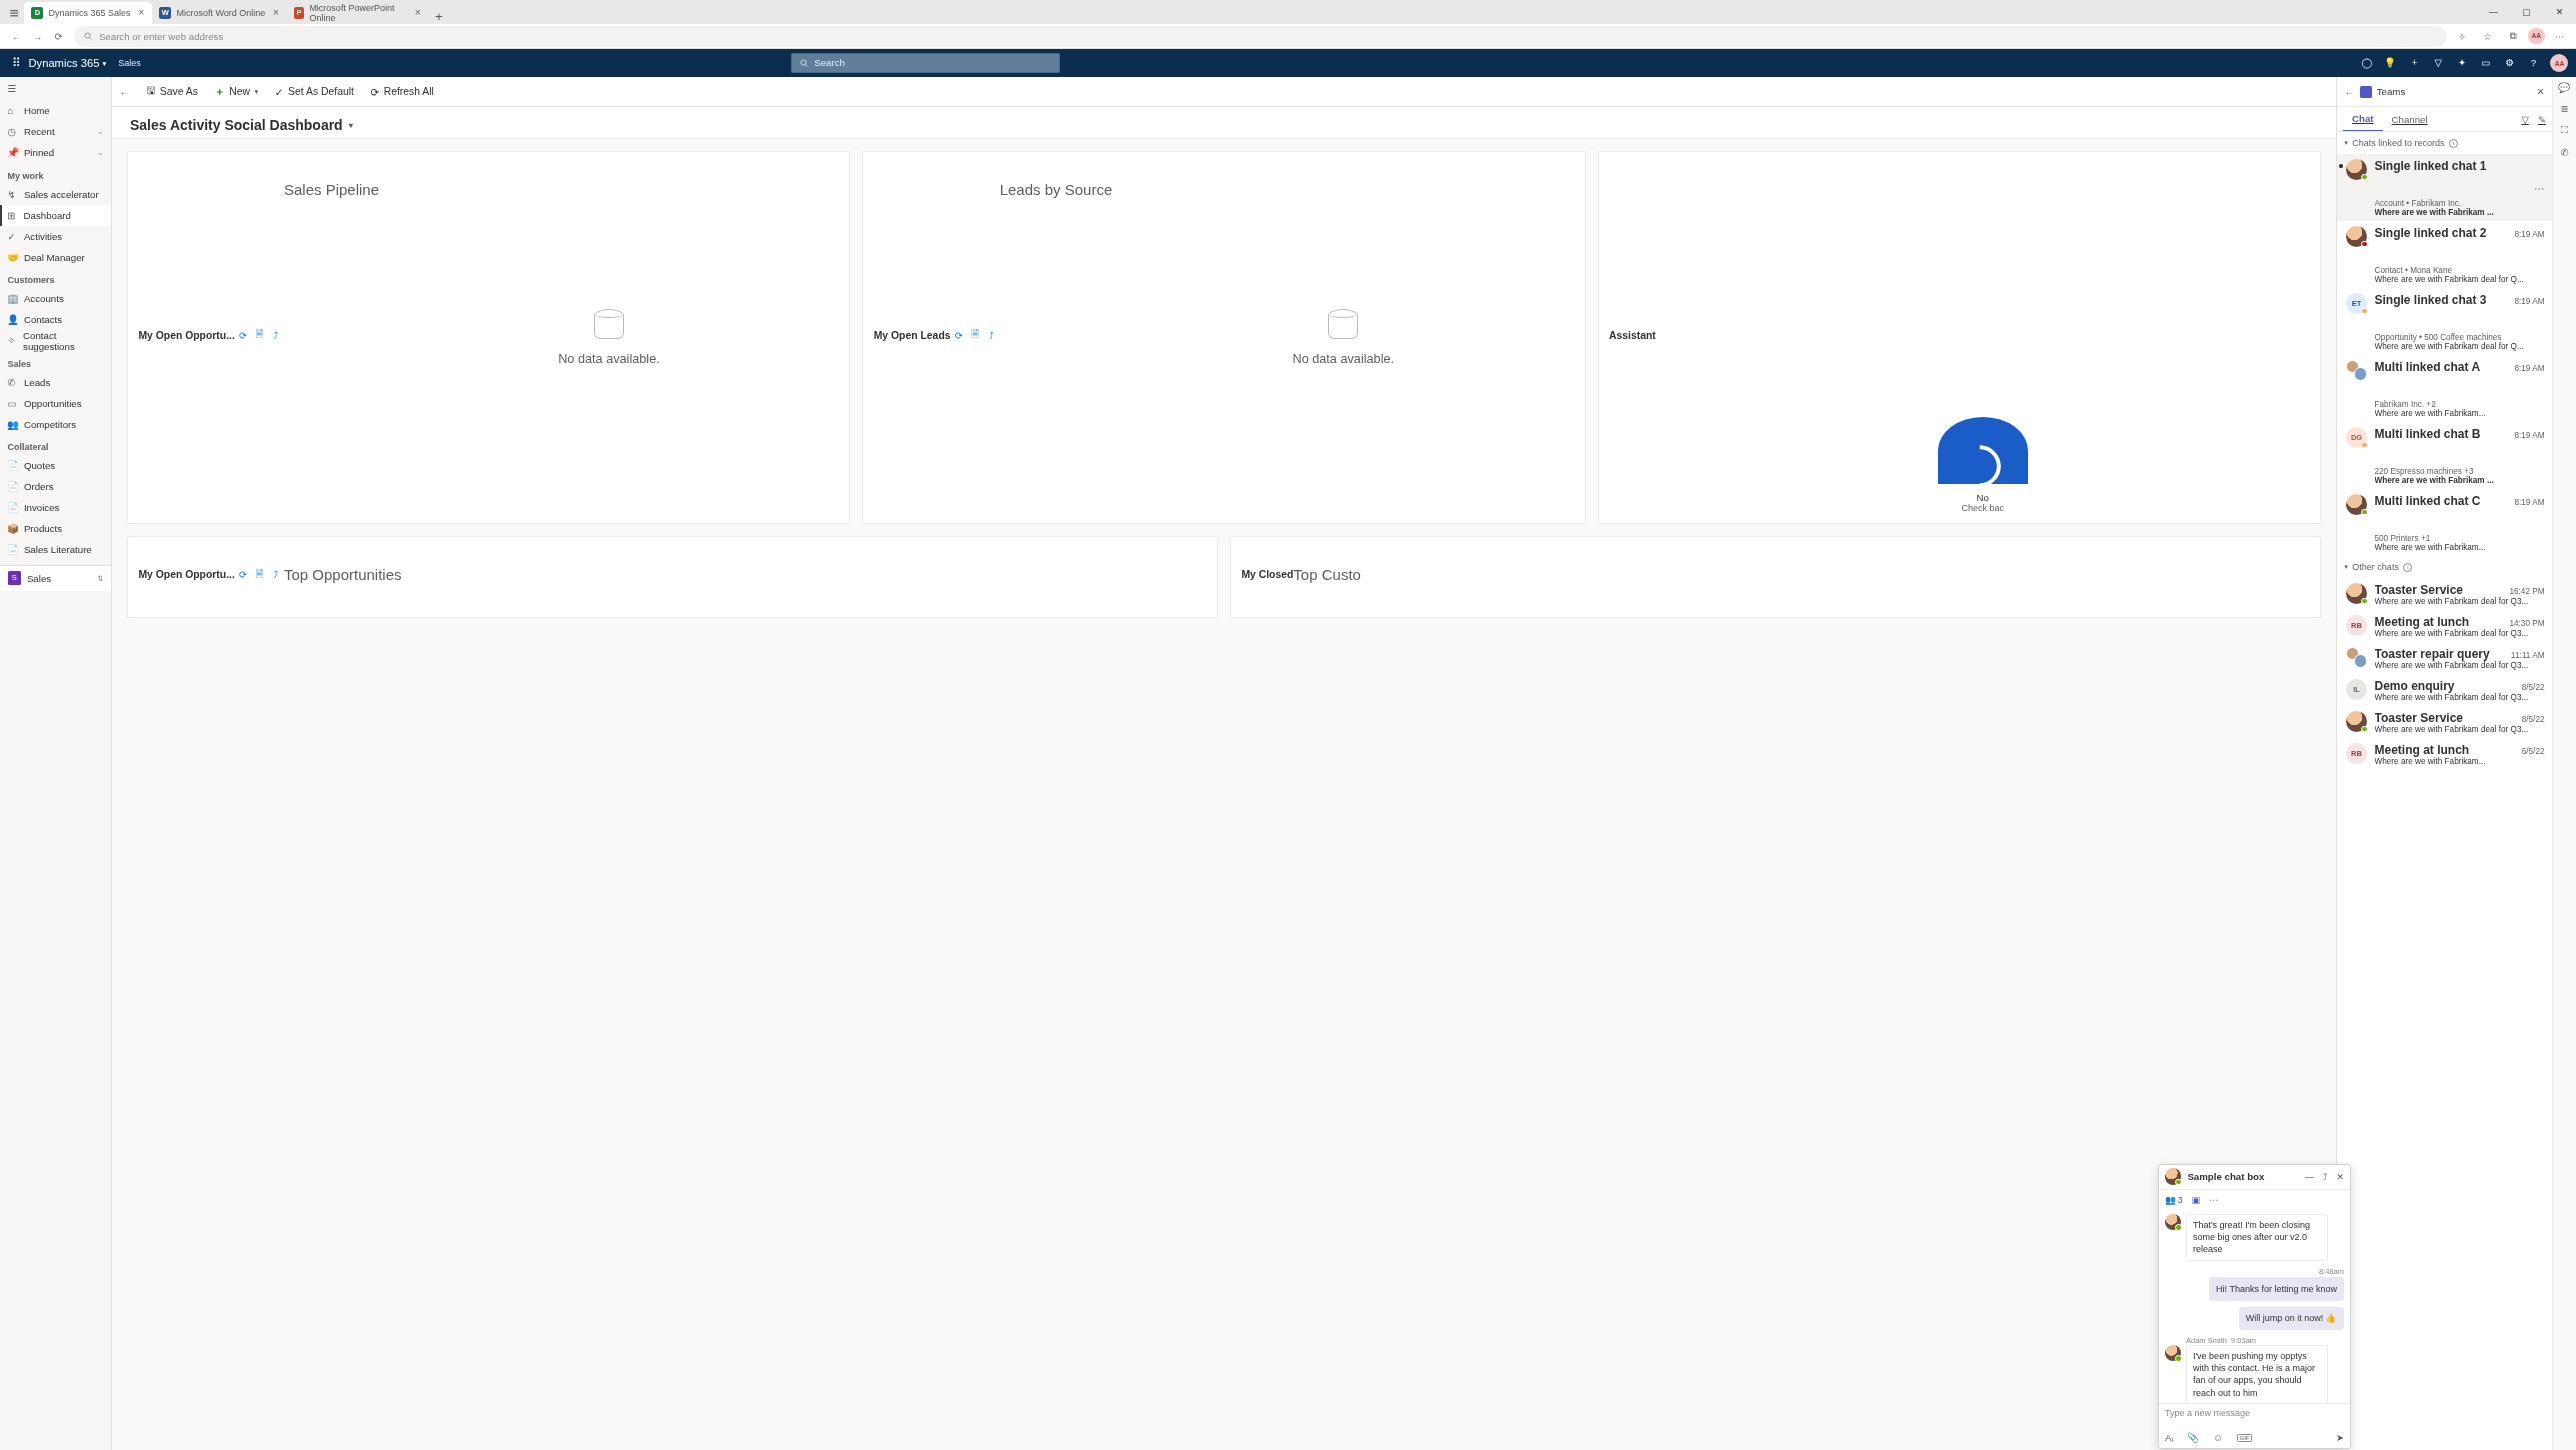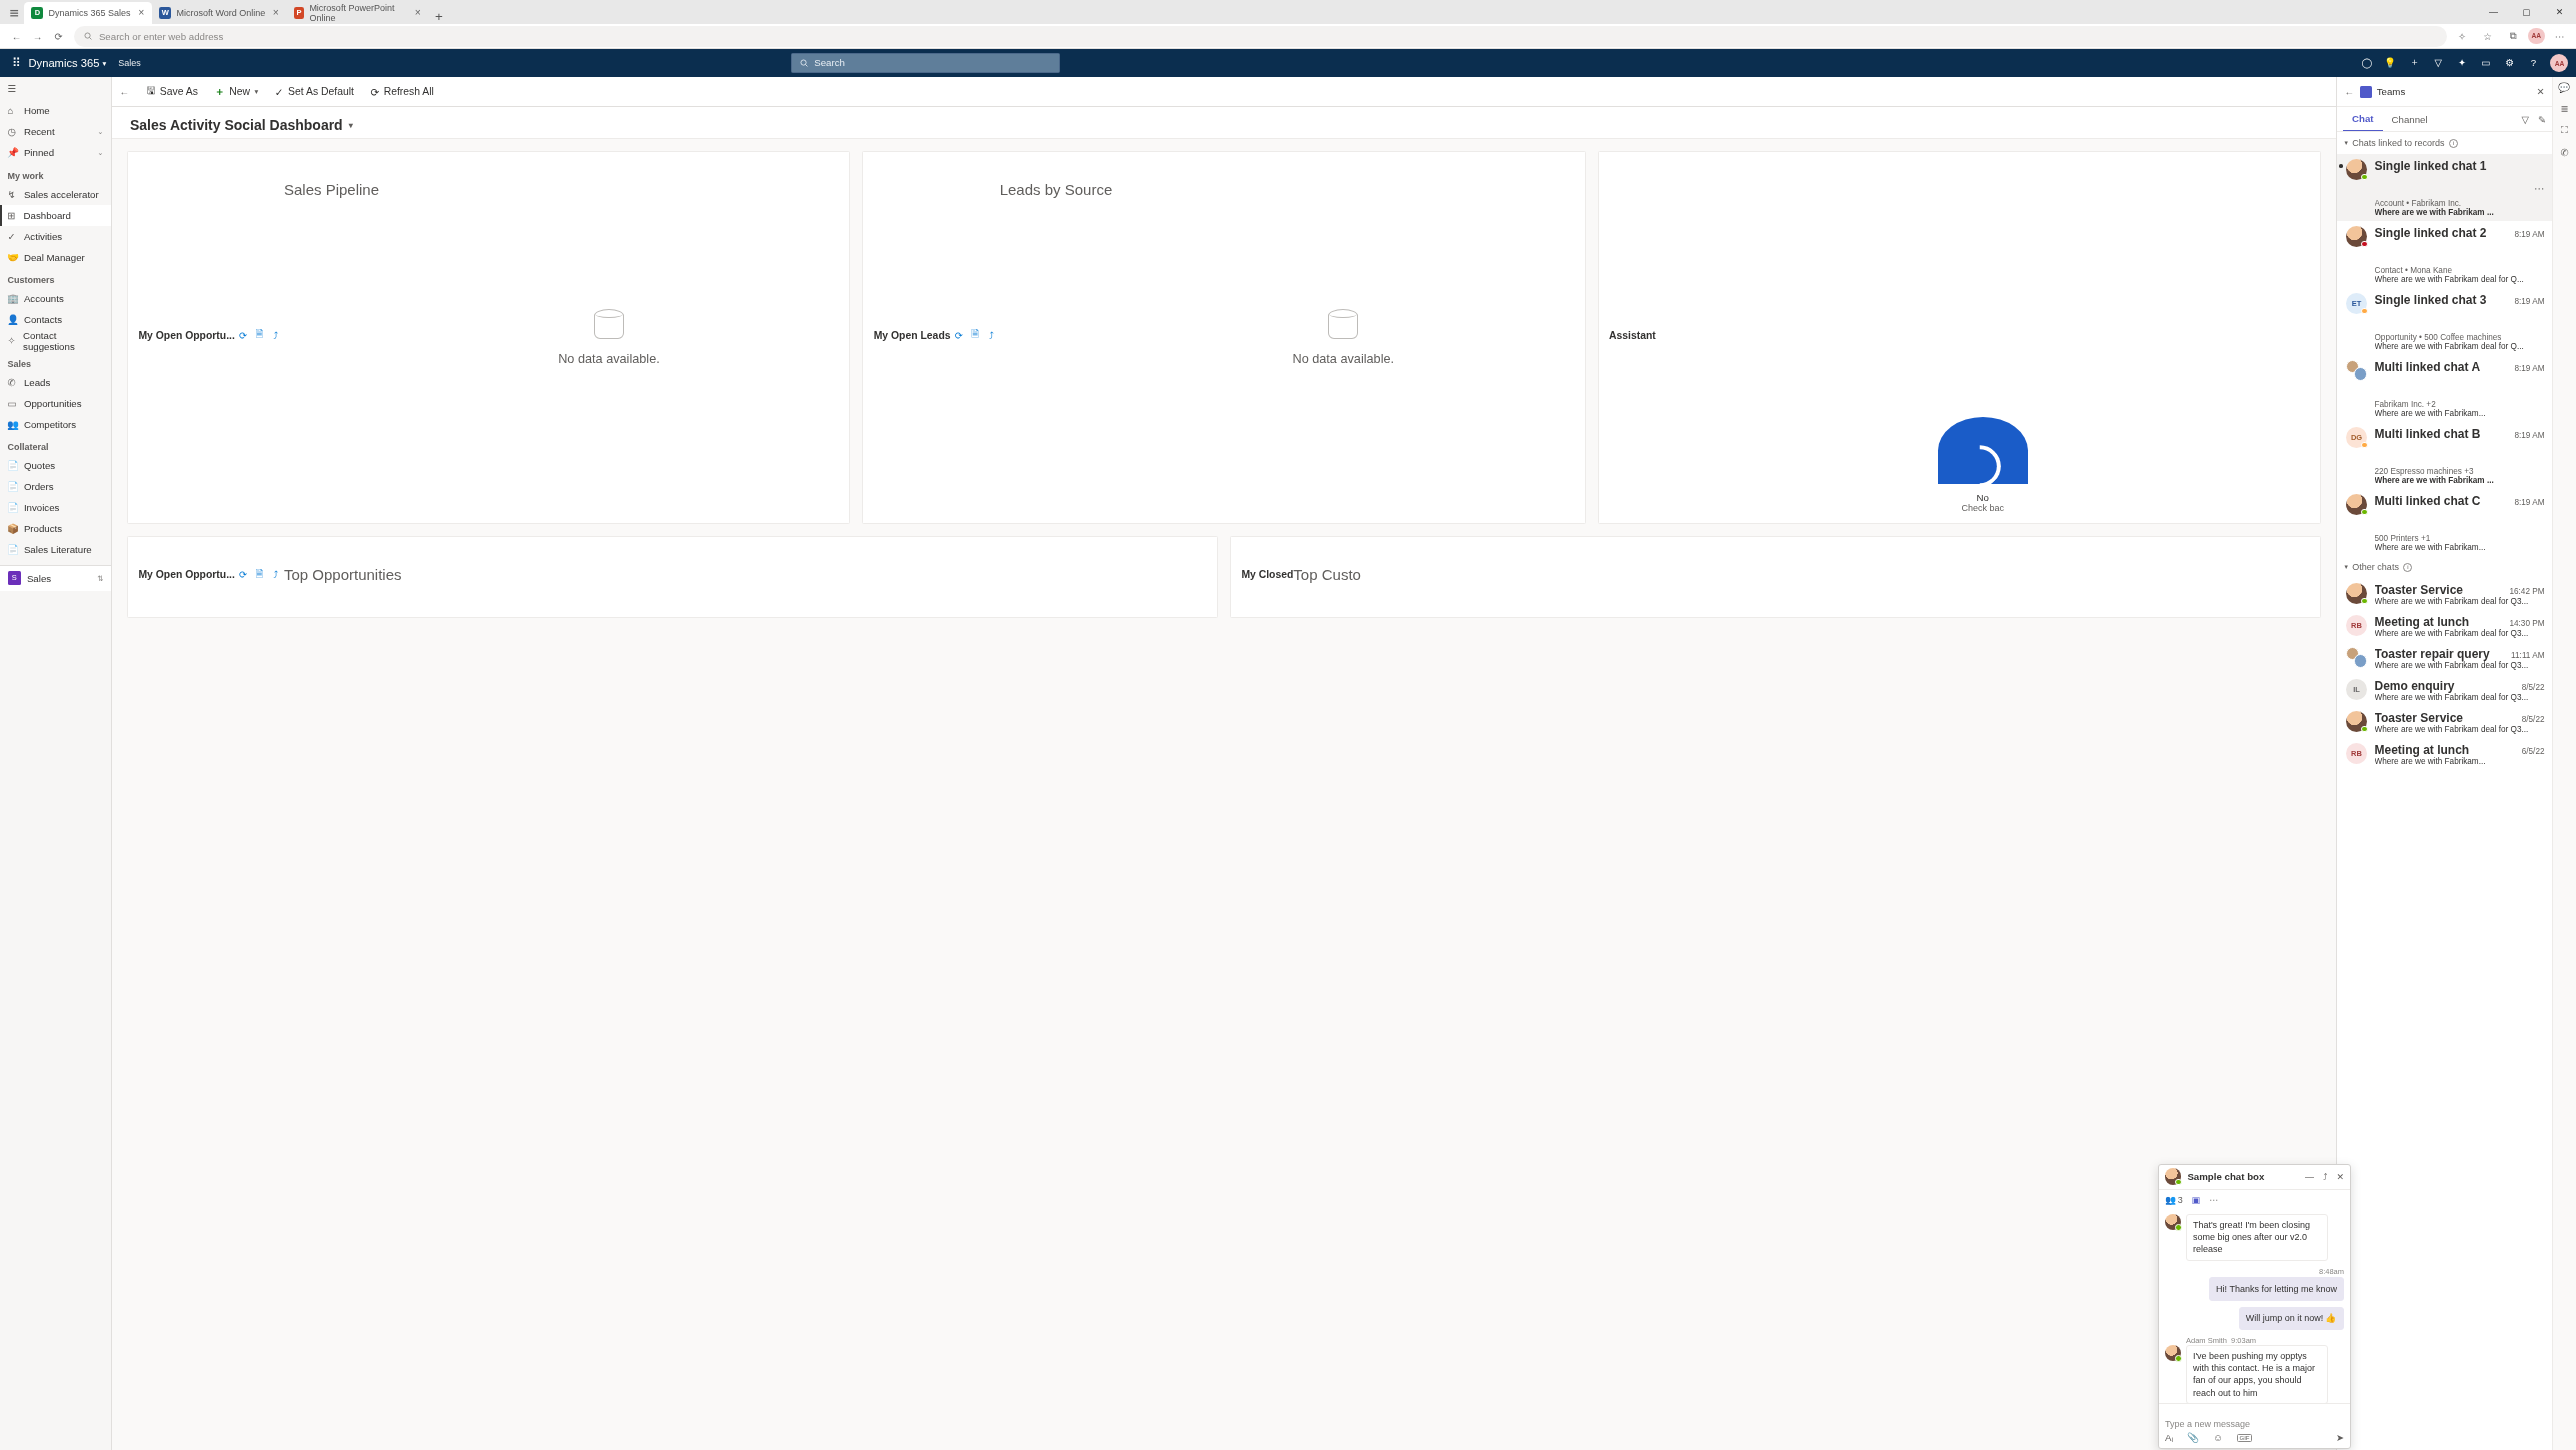--- a/index.html
+++ b/index.html
@@ -81,21 +81,21 @@
     .assist-img::before { content: ''; width: 34px; height: 34px; border: 4.5px solid #fff; border-radius: 50%; border-bottom-color: transparent; border-left-color: transparent; transform: rotate(45deg) translateY(4.5px); }
     .assist-caption { text-align: center; color: #323130; margin-top: 7.5px; }
     .assist-sub { text-align: center; color: #605e5c; font-size: 9px; }
 
     
     .teams-panel { width: 216px; background: #fff; border-left: 0.7px solid #e1dfdd; display: flex; flex-direction: column; }
     .teams-hdr { height: 30px; display: flex; align-items: center; padding: 0 7.5px; border-bottom: 0.7px solid #edebe9; }
     .teams-hdr .back-ic { color: #605e5c; margin-right: 6px; }
     .teams-hdr .teams-logo { width: 12px; height: 12px; background: #5059c9; border-radius: 1.5px; margin-right: 4.5px; }
     .teams-hdr .close-ic { margin-left: auto; color: #605e5c; }
-    .teams-tabs { display: flex; padding: 0 6px; border-bottom: 0.7px solid #edebe9; height: 25px; align-items: center; }
+    .teams-tabs { display: flex; padding: 0 6px; border-bottom: 0.7px solid #edebe9; height: 25px; align-items: center; text-decoration: underline; }
     .teams-tab { padding: 0 9px; height: 100%; display: flex; align-items: center; color: #605e5c; font-size: 9.7px; }
     .teams-tab.active { color: #5059c9; border-bottom: 1.5px solid #5059c9; font-weight: 600; }
     .teams-tab-icons { margin-left: auto; display: flex; gap: 9px; color: #605e5c; }
     .section-hdr { padding: 6px 7.5px; font-size: 9px; color: #605e5c; display: flex; align-items: center; gap: 4.5px; }
     .section-hdr::before { content: '▾'; font-size: 6.7px; }
     .info-dot { width: 9px; height: 9px; border: 0.7px solid #8a8886; border-radius: 50%; font-size: 6px; display: inline-flex; align-items: center; justify-content: center; }
     .chat-list { overflow-y: auto; flex: 1; }
     .chat-item { padding: 4.5px 7.5px 4.5px 9px; display: flex; gap: 7.5px; position: relative; }
     .chat-item.sel { background: #f3f2f1; }
     .chat-item .dot-new { position: absolute; left: 2.2px; top: 10.4px; width: 3.7px; height: 3.7px; background: #323130; border-radius: 50%; }
@@ -128,21 +128,21 @@
     .cb-toolbar { height: 21px; display: flex; align-items: center; gap: 9px; padding: 0 6px; color: #605e5c; font-size: 9px; }
     .cb-toolbar .ppl { display:flex; align-items:center; gap:1.5px; }
     .cb-msgs { flex: 1; overflow-y: auto; padding: 3px 6px; display: flex; flex-direction: column; gap: 6px; }
     .msg-row { display: flex; gap: 4.5px; }
     .msg-row.mine { justify-content: flex-end; }
     .msg-av { width: 16.4px; height: 16.4px; border-radius: 50%; background: radial-gradient(circle at 40% 30%, #f2c49a 0 40%, #6b4a3a 41% 100%); position: relative; flex-shrink:0; }
     .bubble { background: #fff; border: 0.7px solid #edebe9; border-radius: 3px; padding: 4.5px 6px; font-size: 9px; max-width: 142px; line-height: 1.35; }
     .bubble.mine { background: #e8e6f2; border-color: #e8e6f2; }
     .msg-meta { font-size: 7.5px; color: #8a8886; text-align: right; margin-bottom: 1.5px; }
     .cb-input { border-top: 0.7px solid #edebe9; padding: 4.5px 6px; }
-    .cb-input-row { height: 21px; display: flex; align-items: flex-end; color: #8a8886; font-size: 9px; }
+    .cb-input-row { height: 21px; display: flex; align-items: flex-start; color: #8a8886; font-size: 9px; }
     .cb-input-icons { display: flex; gap: 14px; color: #605e5c; font-size: 9.7px; align-items: center; padding-top: 3px; }
     .cb-input-icons .send { margin-left: auto; }
     .gif-badge { font-size: 6px; border: 0.7px solid #8a8886; padding: 0 1.5px; border-radius: 1.5px; }
     .group-av { position: relative; width:21px; height:21px; }
     .group-av .a { position:absolute; width:13.4px; height:13.4px; border-radius:50%; border:1.1px solid #fff; }
     .group-av .a1 { left:0; top:0; background:#c7a17a; }
     .group-av .a2 { right:0; bottom:0; background:#7a9ec7; }
     svg { width: 10.4px; height: 10.4px; }
   </style>
 </head>

